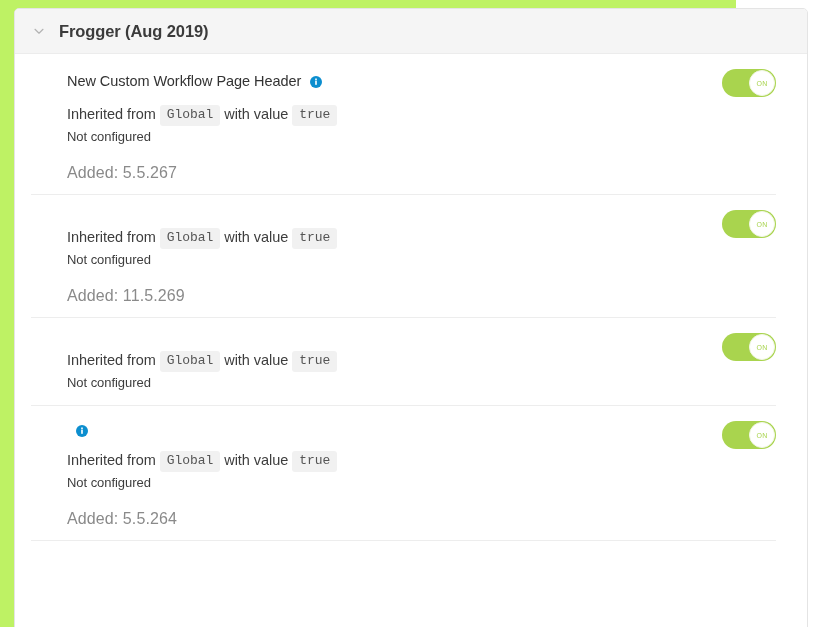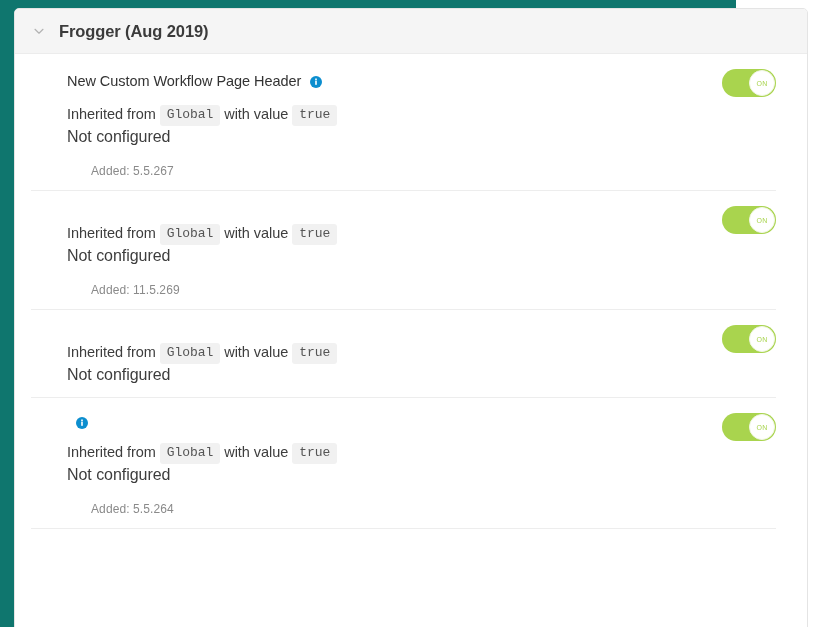--- a/index.html
+++ b/index.html
@@ -11,21 +11,21 @@
     height: 627px;
     background: #ffffff;
     font-family: "Liberation Sans", sans-serif;
     overflow: hidden;
   }
 
   .page {
     position: relative;
     width: 736px;
     height: 627px;
-    background: #0f766e;
+    background: #bef264;
     box-sizing: border-box;
   }
 
   
   .panel {
     position: absolute;
     left: 14px;
     top: 8px;
     width: 794px;
     background: #ffffff;
@@ -126,32 +126,31 @@
     background: #f1f1f1;
     color: #555555;
     border-radius: 3px;
     padding: 2px 7px 3px 7px;
     margin: 0 4px;
     line-height: 16px;
     vertical-align: 1px;
   }
 
   .feature-notconfig {
-    font-size: 16px;
+    font-size: 13px;
     color: #3d3d3d;
     line-height: 21px;
     letter-spacing: -0.05px;
   }
 
   .feature-added {
     margin-top: 17px;
-    font-size: 12px;
+    font-size: 16px;
     color: #8a8a8a;
     letter-spacing: 0.1px;
-    margin-left: 24px;
   }
 
   
   .toggle {
     flex: 0 0 auto;
     width: 54px;
     height: 28px;
     border-radius: 14px;
     background: #a9d44e;
     position: relative;

